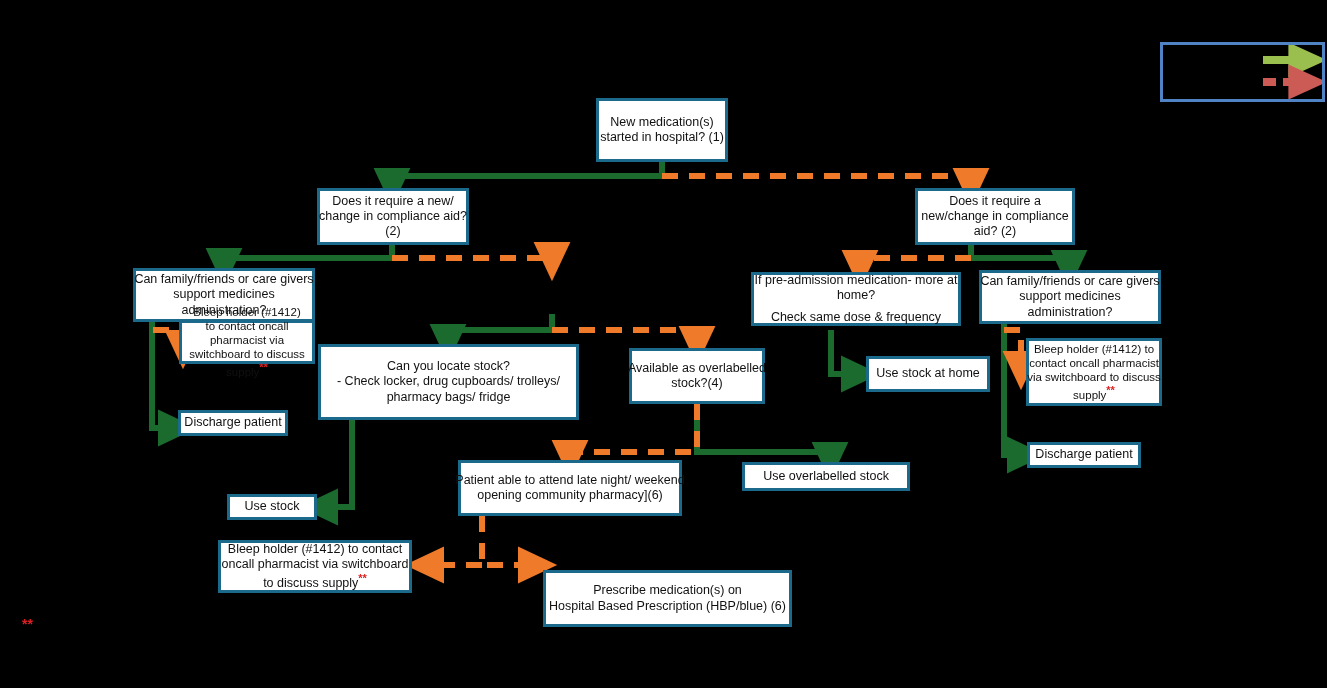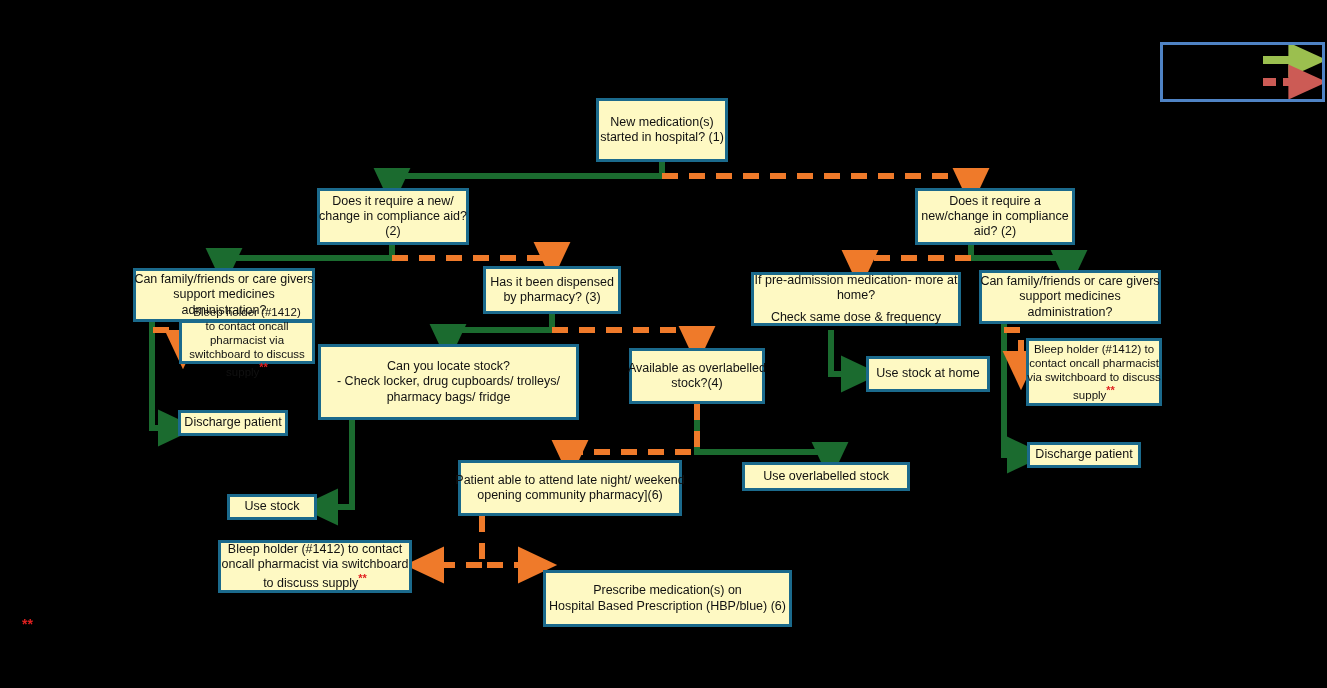--- a/index.html
+++ b/index.html
@@ -1,21 +1,21 @@
 <!DOCTYPE html>
 <html><head>
 <meta charset="utf-8">
 <style>
   html,body{margin:0;padding:0;background:#000;}
   body{width:1327px;height:688px;position:relative;overflow:hidden;
        font-family:"Liberation Sans",sans-serif;color:#1a1a1a;}
   #canvas{position:absolute;inset:0;width:1327px;height:688px;}
   svg.lines{position:absolute;left:0;top:0;width:1327px;height:688px;pointer-events:none;}
 
-  .node{position:absolute;background:#fef9c3;border:3px solid #1b6a8c;
+  .node{position:absolute;background:#ffffff;border:3px solid #1b6a8c;
         box-sizing:border-box;display:flex;flex-direction:column;
         align-items:center;justify-content:center;text-align:center;
         font-size:12.5px;line-height:1.22;color:#111;padding:4px 21px;}
   .node .ln{display:block;white-space:nowrap;}
   .ast{color:#e02020;font-weight:bold;font-size:11px;vertical-align:super;}
 
   .legend{position:absolute;left:1160px;top:42px;width:165px;height:60px;
           background:#000;border:3px solid #4f83c4;box-sizing:border-box;}
   .legend .lgtext{position:absolute;left:8px;font-size:12px;color:#000;}
   .footnote{position:absolute;left:22px;top:616px;font-size:13px;color:#000;}
@@ -89,24 +89,20 @@
     <span class="ln">to contact oncall</span>
     <span class="ln">pharmacist via</span>
     <span class="ln">switchboard to discuss</span>
     <span class="ln"><span>supply</span><span class="ast">**</span></span>
   </div>
 
   <div class="node" style="left:178px;top:410px;width:110px;height:26px;">
     <span class="ln">Discharge patient</span>
   </div>
 
-  <div class="node" style="left:483px;top:266px;width:138px;height:48px;">
-    <span class="ln">Has it been dispensed</span>
-    <span class="ln">by pharmacy? (3)</span>
-  </div>
 
   <div class="node" style="left:318px;top:344px;width:261px;height:76px;">
     <span class="ln">Can you locate stock?</span>
     <span class="ln">- Check locker, drug cupboards/ trolleys/</span>
     <span class="ln">pharmacy bags/ fridge</span>
   </div>
 
   <div class="node" style="left:227px;top:494px;width:90px;height:26px;">
     <span class="ln">Use stock</span>
   </div>

